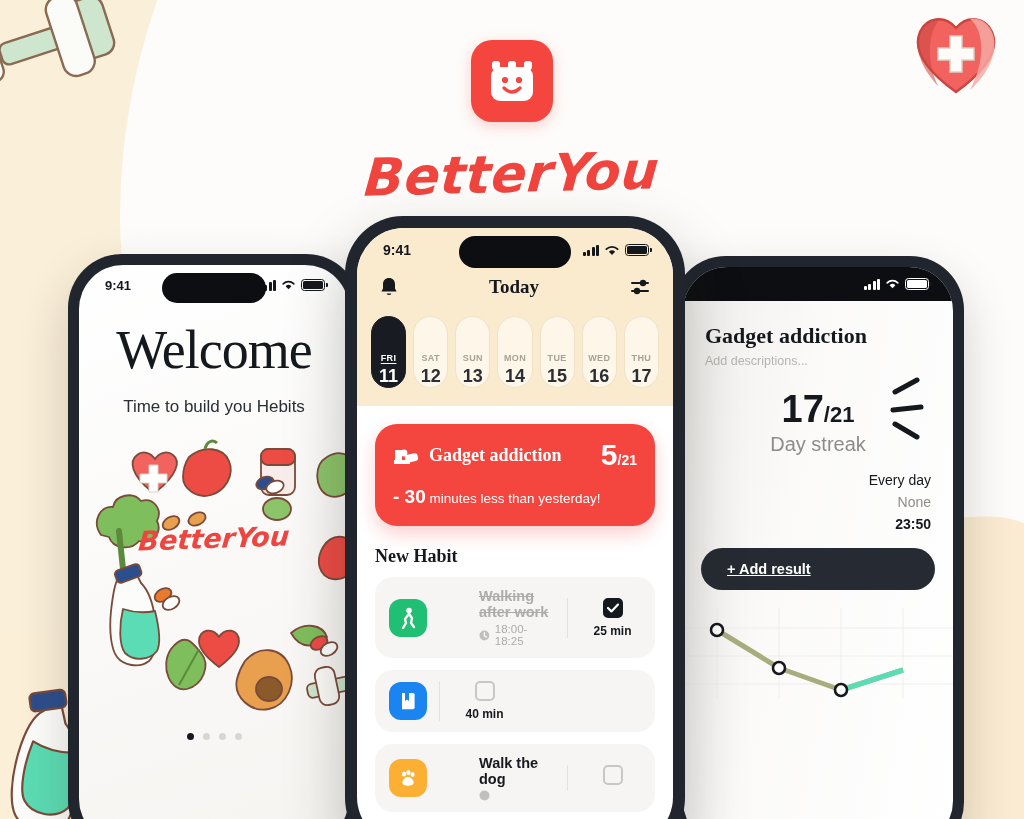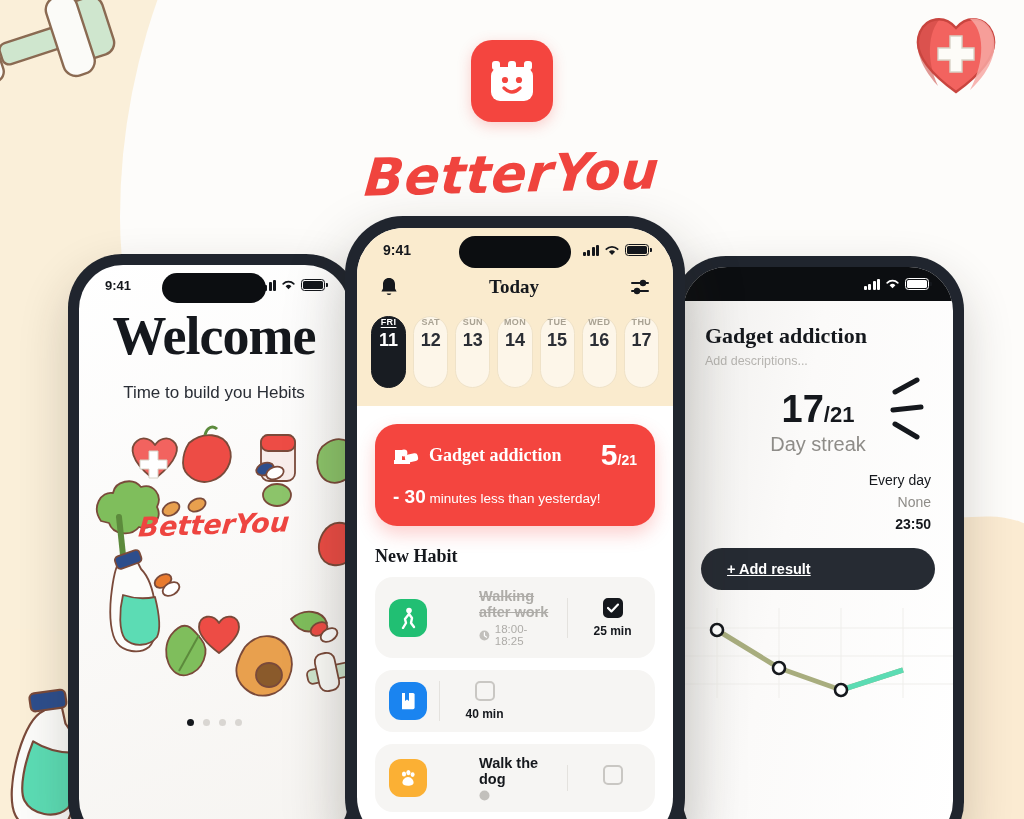--- a/index.html
+++ b/index.html
@@ -106,22 +106,22 @@
     position: relative; padding: 1.4px;
   }
   .battery::after{content:"";position:absolute;right:-3.5px;top:3.4px;width:2px;height:4px;
     background:#14171C;border-radius:0 1px 1px 0;}
   .battery span{display:block;height:100%;background:#14171C;border-radius:1.6px;}
 
   
   #phone-left .screen { background: linear-gradient(160deg,#FFFFFF 0%,#F6F4F1 100%); }
   .welcome-title {
     font-family: "Liberation Serif", serif;
-    font-size: 54px; font-weight: 700; color: #15181D;
-    text-align: center; letter-spacing: -1px;
+    font-size: 54px; font-weight: 400; color: #15181D;
+    text-align: center; margin-top: 14px; letter-spacing: -1px;
   }
   .welcome-sub {
     text-align: center; font-size: 17px; color: #2A2E36;
     margin-top: 16px; white-space: nowrap;
   }
   .collage { position: relative; height: 300px; margin-top: 10px; }
   .collage-logo {
     position: absolute; left: 50%; top: 96px; transform: translateX(-50%) skewX(-7deg) rotate(-2deg);
     font-family: "DejaVu Sans", sans-serif; font-style: italic; font-weight: 700;
     font-size: 27px; color: #EE4540; white-space: nowrap;
@@ -137,21 +137,21 @@
   .c-navbar {
     display: flex; align-items: center; justify-content: space-between;
     padding: 4px 22px 2px;
   }
   .c-title {
     font-family: "Liberation Serif", serif; font-size: 19px; font-weight: 700; color: #15181D;
   }
   .daystrip { display: flex; gap: 7px; padding: 16px 14px 0; }
   .day {
     flex: 1; height: 72px; border-radius: 36px;
-    display: flex; flex-direction: column; align-items: center; justify-content: flex-start;
+    display: flex; flex-direction: column; align-items: center; justify-content: flex-end;
     gap: 3px; background: #FDF6E9; border: 1px solid #EFE2C8;
   }
   .day .dow { font-size: 9px; font-weight: 700; color: #A9A293; letter-spacing: .4px; }
   .day .num { font-size: 18px; font-weight: 700; color: #2B2E35; }
   .day.active { background: #181C22; border-color: #181C22; }
   .day.active .dow { color: #fff; text-decoration: underline; text-underline-offset: 2px; }
   .day.active .num { color: #fff; }
 
   .c-body { padding: 18px 18px 0; }
   .streak-card {

